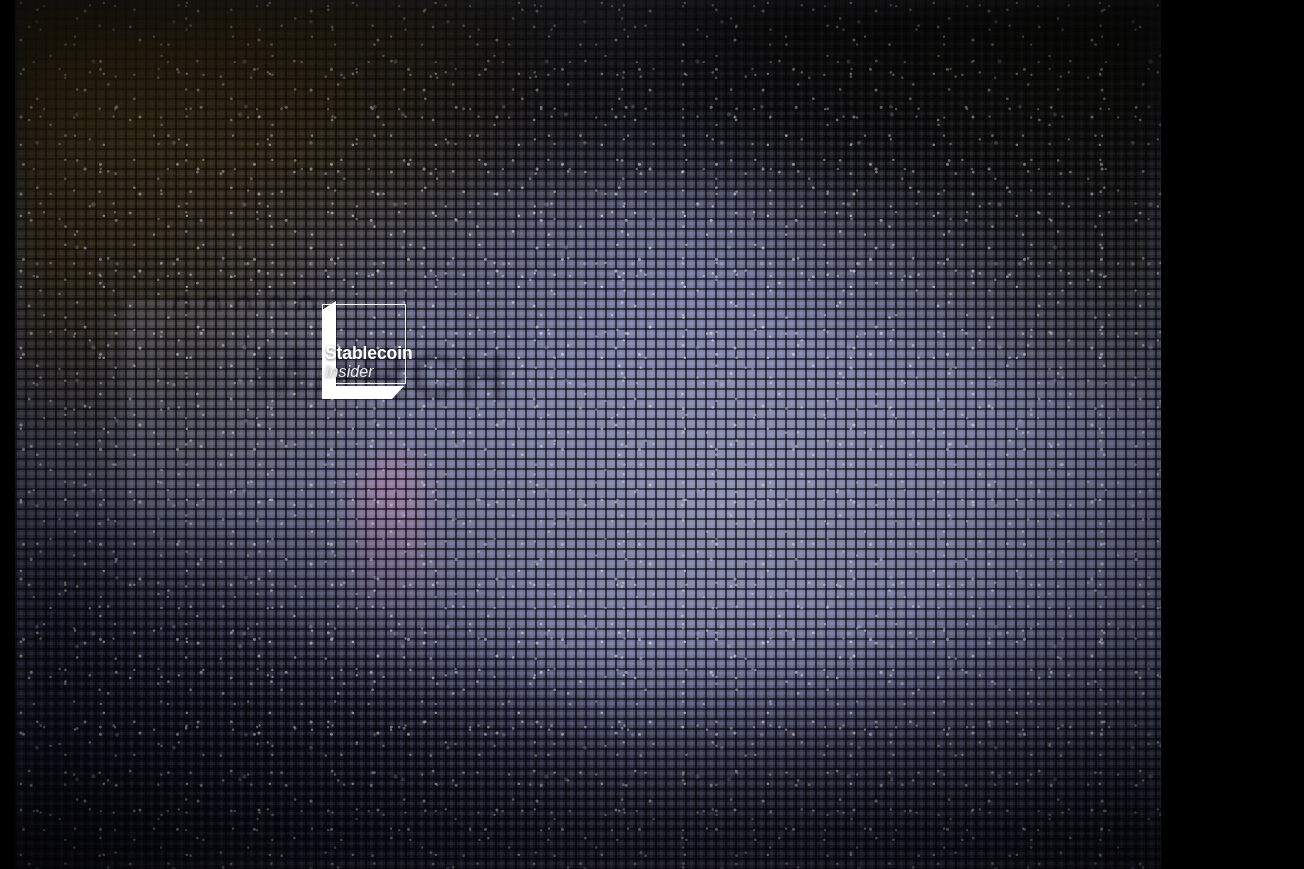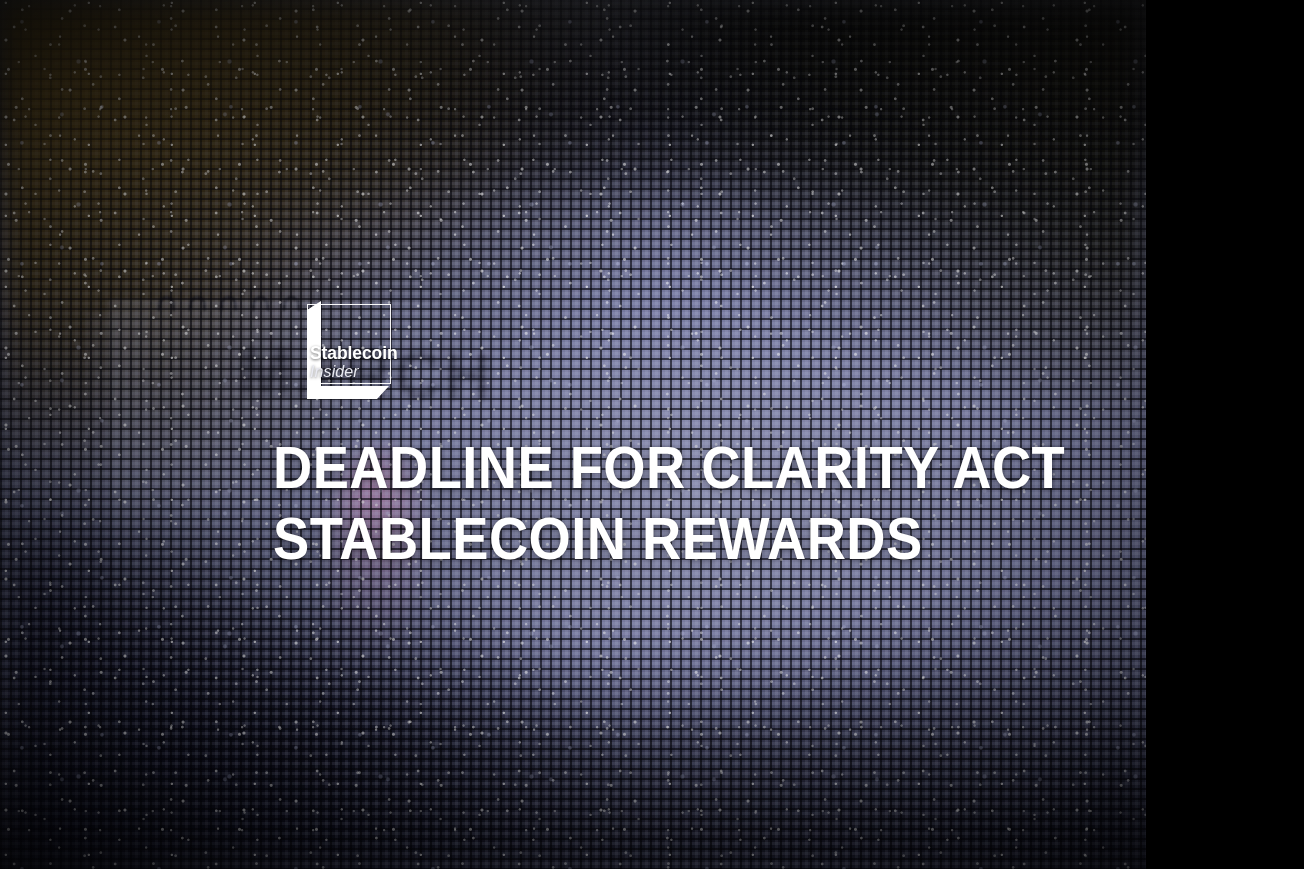--- a/index.html
+++ b/index.html
@@ -5,20 +5,21 @@
 <style>
   html,body{margin:0;padding:0;background:#000;}
   *{box-sizing:border-box;}
 
   #stage{
     position:relative;
     width:1146px;height:869px;
     overflow:hidden;
     background:#1d4ed8;
     font-family:"Liberation Sans","DejaVu Sans",sans-serif;
+    margin-left:15px;
     -webkit-font-smoothing:antialiased;
   }
 
   
   .layer{position:absolute;inset:0;}
 
   
   #sky{
     background:
       radial-gradient(120% 90% at 62% 58%, rgba(173,176,215,0.95) 0%, rgba(131,135,182,0.72) 26%, rgba(70,74,108,0.45) 52%, rgba(26,27,40,0.15) 74%, rgba(10,10,14,0) 100%),
@@ -277,18 +278,14 @@
     <svg id="logo-bracket" viewBox="0 0 112 100" aria-hidden="true">
       <path d="M26 10 L40 1 L40 86 L108 86 L96 99 L26 99 Z" fill="#ffffff"></path>
     </svg>
     <div id="logo-outline"></div>
     <div id="logo-wordmark">
       <span id="logo-name">Stablecoin</span>
       <span id="logo-sub">Insider</span>
     </div>
   </div>
 
-  <div id="headline">
-    <span class="hl-line">DEADLINE FOR CLARITY ACT</span>
-    <span class="hl-line">STABLECOIN REWARDS</span>
-  </div>
 
 </div>
 
 </body></html>

